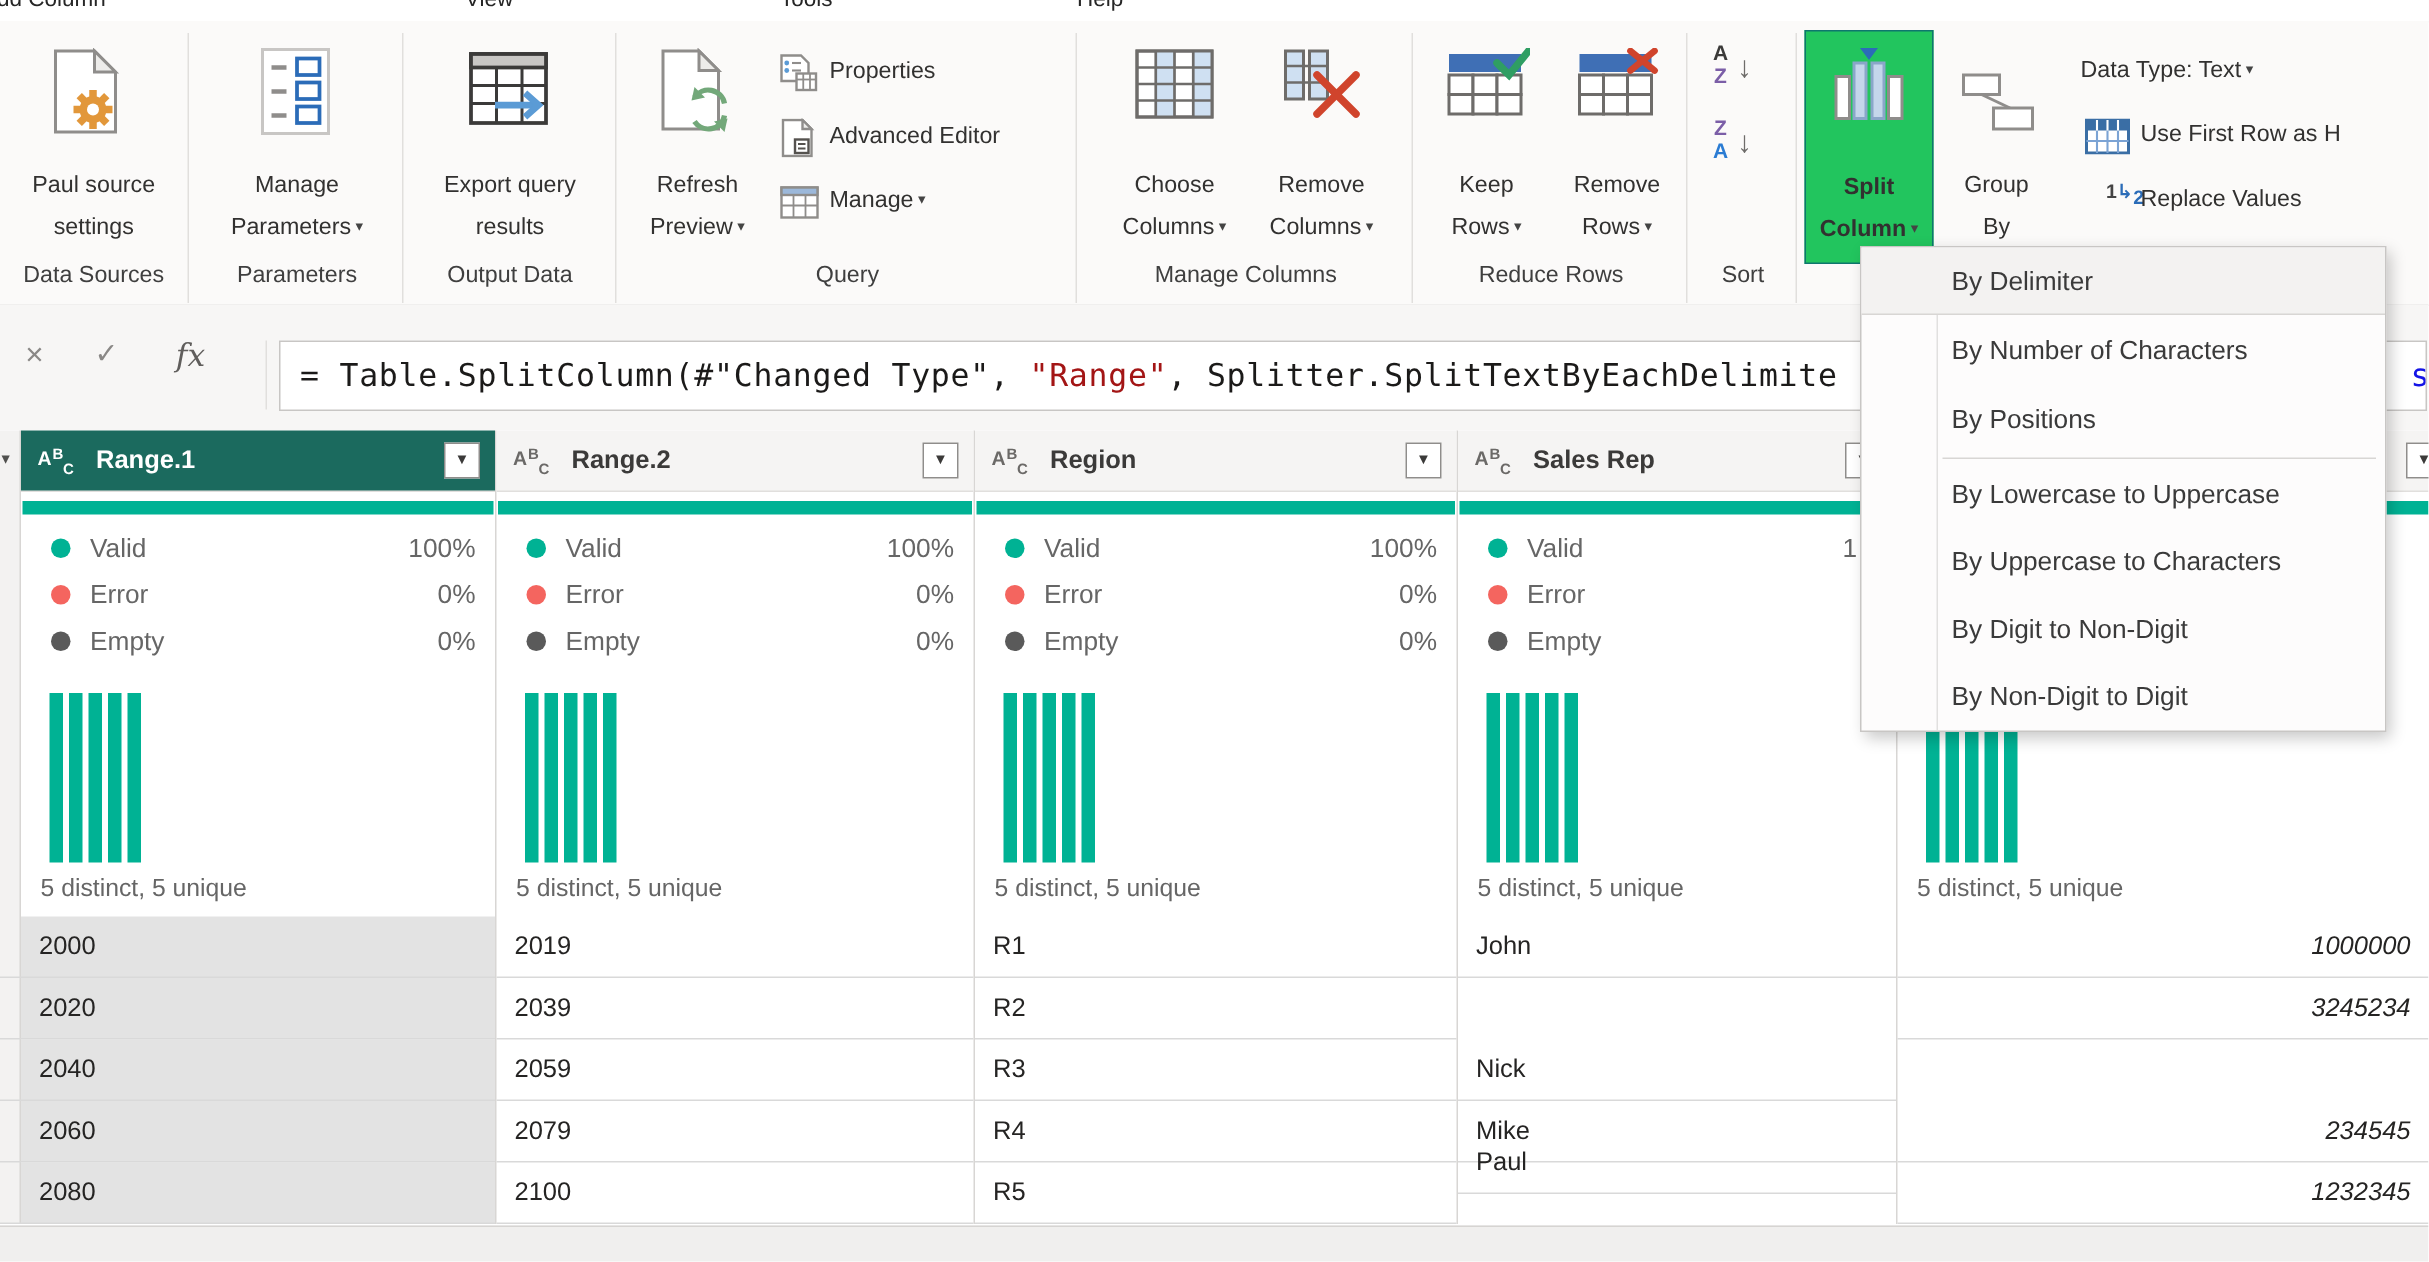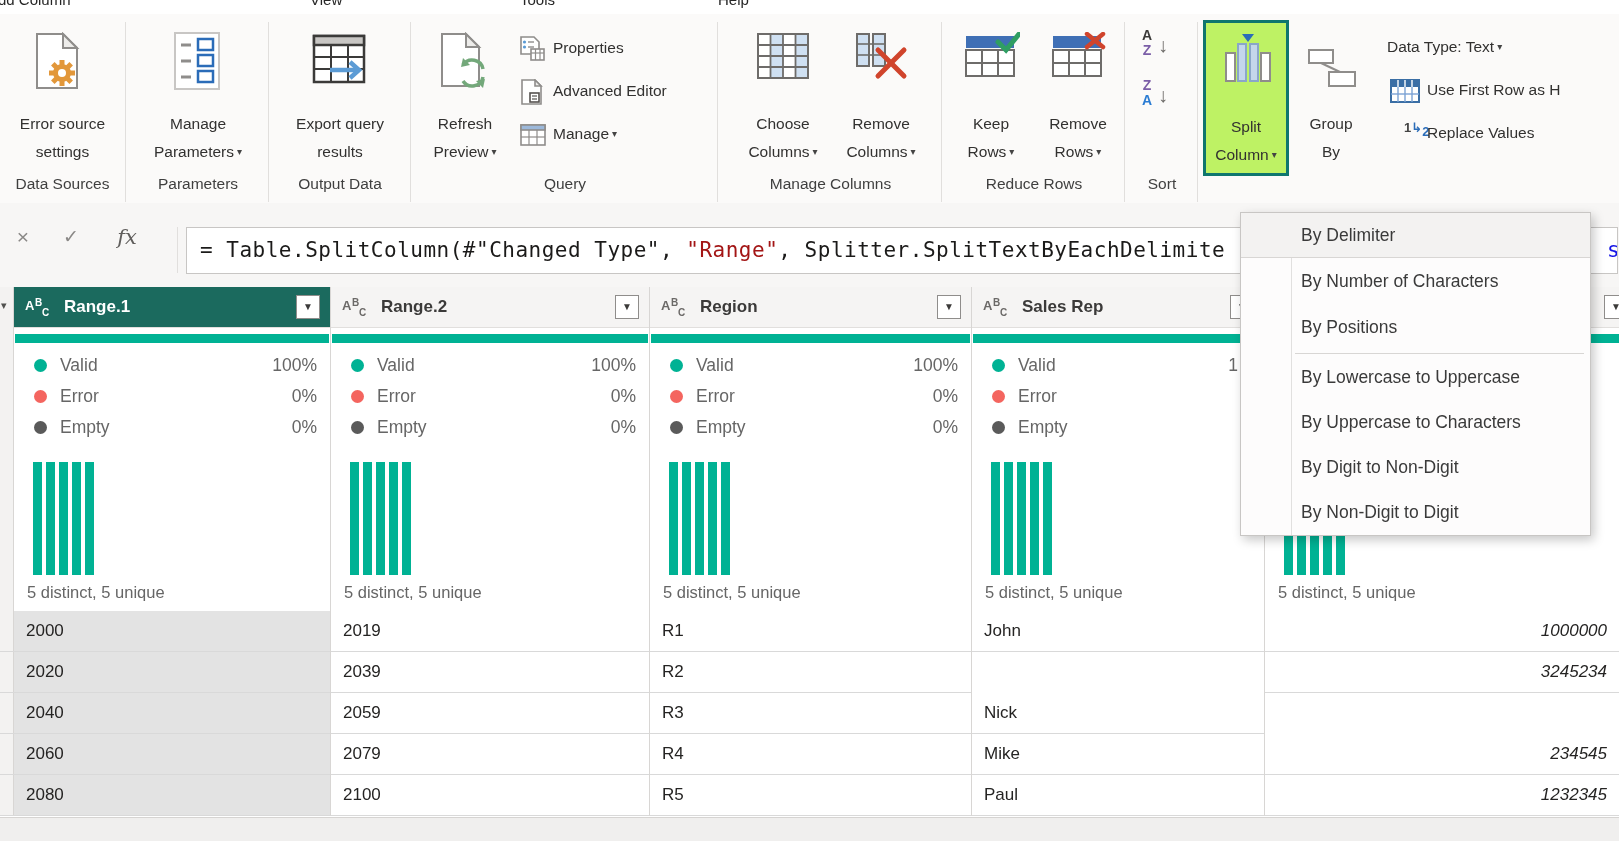--- a/index.html
+++ b/index.html
@@ -17,21 +17,21 @@
   .bline{position:absolute;left:0;width:100%;text-align:center;font-size:15.5px;color:#323130;height:29px;line-height:29px;white-space:nowrap;}
   .bl1{top:89px;} .bl2{top:117px;}
   .caret{font-size:10px;color:#444;margin-left:3px;vertical-align:2px;}
   .bigicon{position:absolute;top:12px;}
   .smallbtn{position:absolute;left:520px;width:200px;height:30px;}
   .smicon{position:absolute;left:0;top:3px;}
   .smlabel{position:absolute;left:33px;top:0;font-size:15.5px;color:#323130;line-height:30px;white-space:nowrap;}
   .sorticon{position:absolute;left:1138px;width:44px;height:46px;}
   .saz{position:absolute;left:0;width:18px;text-align:center;font-weight:bold;font-size:14px;line-height:15px;}
   .sarrow{position:absolute;left:20px;top:6px;font-size:20px;color:#6e6c6a;}
-  .splitbtn{position:absolute;left:1203px;top:6px;width:86px;height:156px;background:#bef264;border:3px solid #0f766e;box-sizing:border-box;}
+  .splitbtn{position:absolute;left:1203px;top:6px;width:86px;height:156px;background:#22c55e;border:1px solid #0f766e;box-sizing:border-box;font-weight:bold;}
   .rstack{position:absolute;left:1375px;width:244px;height:30px;margin-left:12px;}
   .rsticon{position:absolute;left:3px;top:4px;}
   .rstlabel{position:absolute;left:40px;top:0;line-height:30px;font-size:15.5px;color:#323130;white-space:nowrap;}
   .rvicon{position:absolute;left:17px;top:2px;width:34px;height:26px;font-size:13px;font-weight:bold;color:#444;}
   .rv-b{color:#2b6cb8;}
   
   .fstrip{left:0;top:203px;width:1619px;height:84px;background:#f7f6f5;}
   .fico{position:absolute;top:22px;font-size:19px;color:#8a8886;width:30px;text-align:center;}
   .fxg{font-family:"DejaVu Serif","Liberation Serif",serif;font-style:italic;font-size:21px;color:#605e5c;}
   .fsep{position:absolute;left:177px;top:24px;width:1px;height:46px;background:#e1dfdd;}
@@ -62,21 +62,21 @@
   .bars{position:absolute;top:175px;height:113px;}
   .bar{position:absolute;top:0;width:9px;height:113px;background:#00b294;}
   .distinct{position:absolute;left:13px;top:293px;height:24px;line-height:24px;font-size:16.5px;color:#666;white-space:nowrap;}
   .cell{position:absolute;left:0;width:100%;height:41px;line-height:40px;font-size:17px;color:#252423;
         border-bottom:1px solid #d9d9d9;box-sizing:border-box;padding-left:12px;white-space:nowrap;}
   .selcell{background:#e3e3e3;}
   .numcell{padding-left:0;padding-right:12px;text-align:right;font-style:italic;}
   .footer{position:absolute;left:0;top:530px;width:1619px;height:24px;background:#f0efee;border-top:1px solid #d6d4d2;}
   
   .menu{left:1240px;top:164px;width:351px;height:324px;background:#fdfcfc;border:1px solid #c8c6c4;
-        box-sizing:border-box;box-shadow:3px 4px 10px rgba(0,0,0,.22);z-index:50;margin-top:48px;}
+        box-sizing:border-box;box-shadow:3px 4px 10px rgba(0,0,0,.22);z-index:50;}
   .mrow{position:absolute;left:0;width:100%;height:45px;line-height:45px;font-size:17.5px;color:#3a3a3a;}
   .mrow span{position:absolute;left:60px;white-space:nowrap;}
   .mrow.hl{background:#f3f2f1;border-bottom:1px solid #d8d6d4;box-sizing:border-box;}
   .mgutter{position:absolute;left:50px;top:45px;width:1px;height:277px;background:#e1e0df;}
   .msep{position:absolute;left:54px;right:6px;height:1px;background:#d8d6d4;}
   
   svg{display:block;}
 </style>
 </head>
 <body>
@@ -107,21 +107,21 @@
             <rect x="-2.5" y="-13" width="5" height="26"></rect>
             <rect x="-13" y="-2.5" width="26" height="5"></rect>
             <rect x="-2.5" y="-13" width="5" height="26" transform="rotate(45)"></rect>
             <rect x="-2.5" y="-13" width="5" height="26" transform="rotate(-45)"></rect>
             <circle r="9"></circle>
           </g>
           <circle r="4" fill="#fff"></circle>
         </g>
       </svg>
     </span>
-    <span class="bline bl1">Error source</span>
+    <span class="bline bl1">Paul source</span>
     <span class="bline bl2">settings</span>
   </div>
   <div class="glabel" style="left:0;width:125px">Data Sources</div>
 
   <div class="bigbtn" style="left:128px;width:140px">
     <span class="bigicon" style="left:46px">
       <svg width="48" height="60" viewBox="0 0 48 60">
         <rect x="1" y="1" width="44" height="56" fill="#fff" stroke="#c8c6c4" stroke-width="2"></rect>
         <g stroke="#8f8d8b" stroke-width="3">
             <line x1="7" y1="13" x2="17" y2="13"></line>
@@ -557,21 +557,21 @@
       <span class="bar" style="left:0"></span>
         <span class="bar" style="left:13px"></span>
         <span class="bar" style="left:26px"></span>
         <span class="bar" style="left:39px"></span>
         <span class="bar" style="left:52px"></span>
     </div>
     <div class="distinct">5 distinct, 5 unique</div>
     <div class="cell" style="top:324px">John</div>
     <div class="cell" style="top:406px">Nick</div>
     <div class="cell" style="top:447px">Mike</div>
-    <div class="cell" style="top:488px">Paul</div>
+    <div class="cell" style="top:468px">Paul</div>
   </div>
 
   <div class="col" style="left:1265px;width:354px;border-right:none">
     <div class="colhead">
       <div class="fbtn" style="left:339px">▼</div>
     </div>
     <div class="qbar" style="width:353px"></div>
     <div class="bars" style="left:19px">
       <span class="bar" style="left:0"></span>
         <span class="bar" style="left:13px"></span>

